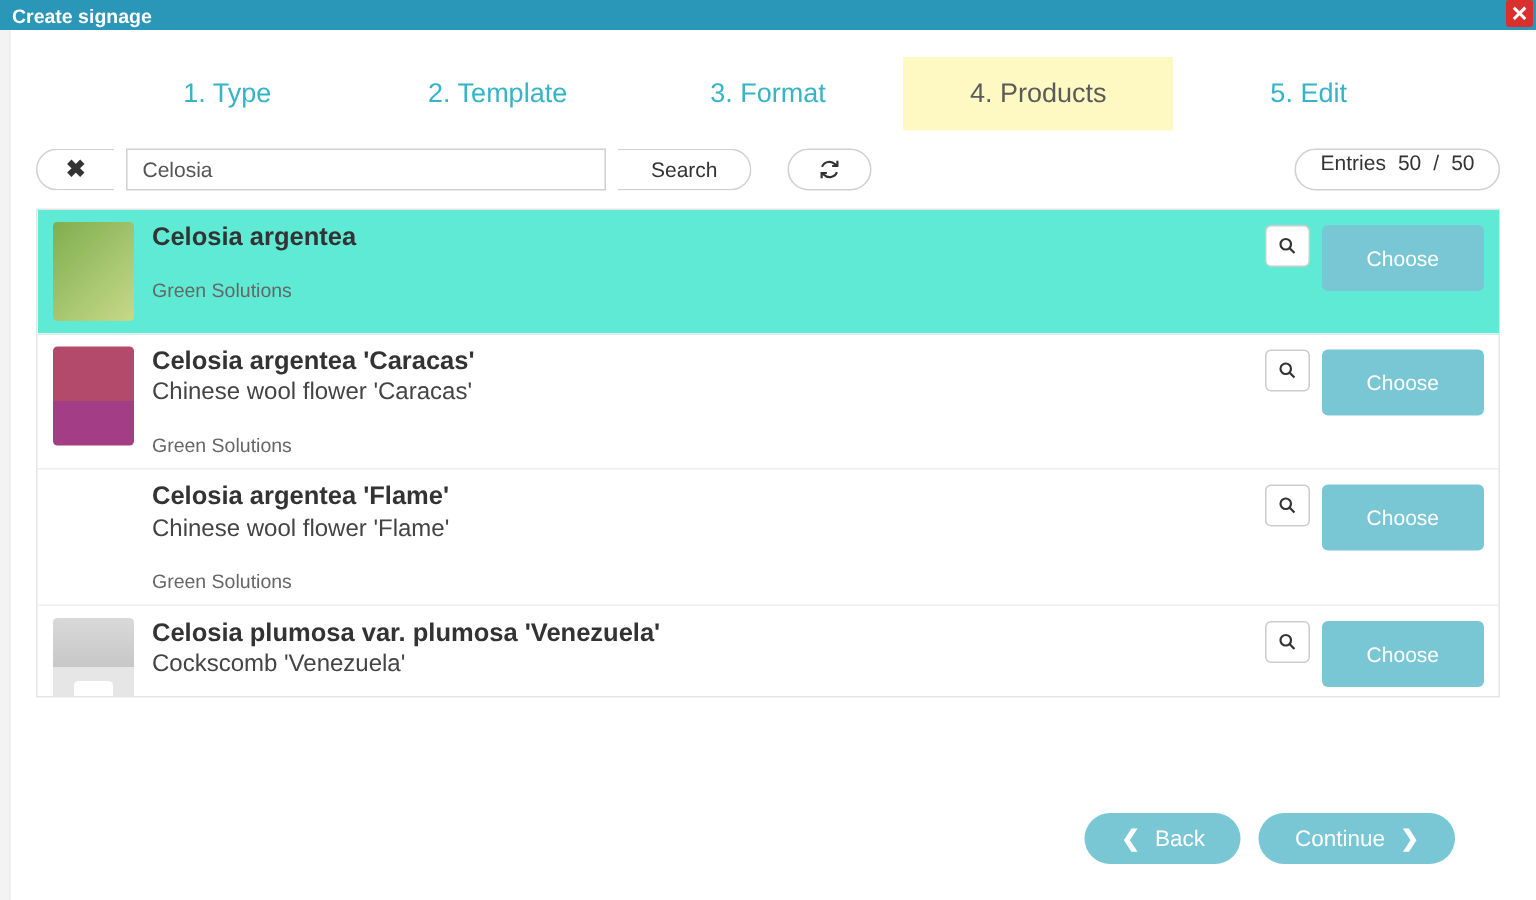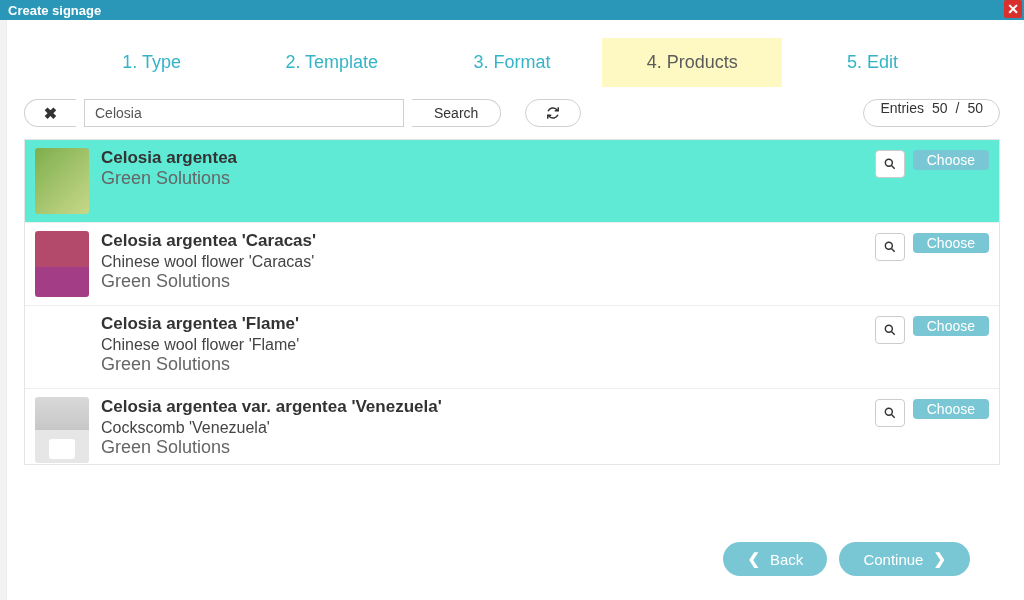--- a/index.html
+++ b/index.html
@@ -26,24 +26,24 @@
   .row.selected { background: #5eead4; }
   .thumb { width: 54px; height: 66px; border-radius: 3px; flex-shrink: 0; background: linear-gradient(135deg,#7fae4e,#c7d98a); position: relative; overflow: hidden; }
   .thumb.empty { background: transparent; }
   .thumb.pot { background: linear-gradient(180deg,#b44a6b 0%, #b44a6b 55%, #a33e86 55%, #a33e86 100%); }
   .thumb.scene { background: linear-gradient(180deg,#d9d9d9 0%, #c7c7c7 50%, #e6e6e6 50%); }
   .thumb.scene::after { content:""; position:absolute; bottom:4px; left:14px; width:26px; height:20px; background:#fff; border-radius:3px; }
   .thumb::after { pointer-events:none; }
   .info { flex: 1; min-width: 0; }
   .title { font-weight: 700; color: #333; font-size: 17px; line-height: 1.2; }
   .subtitle { color: #444; font-size: 16px; margin-top: 2px; }
-  .vendor { color: #666; font-size: 18px; margin-top: 0; }
+  .vendor { color: #666; font-size: 13px; margin-top: 18px; }
   .row-actions { display: flex; gap: 8px; align-items: flex-start; padding-top: 2px; }
   .mag-btn { width: 30px; height: 28px; border: 1px solid #ccc; border-radius: 4px; background: #fff; display:flex; align-items:center; justify-content:center; cursor:pointer; color:#333; }
-  .choose-btn { height: 20px; background: #79c7d4; border: none; color: #fff; padding: 0 14px; border-radius: 4px; font-size: 14px; cursor: pointer; }
+  .choose-btn { height: 44px; background: #79c7d4; border: none; color: #fff; padding: 0 30px; border-radius: 4px; font-size: 14px; cursor: pointer; }
 
   .footer { position: absolute; bottom: 24px; right: 54px; display: flex; gap: 12px; }
   .nav-btn { background: #79c7d4; border: none; color: #fff; border-radius: 18px; height: 34px; padding: 0 24px; font-size: 15px; display: flex; align-items: center; gap: 10px; cursor: pointer; }
 
   
   .left-edge { position: absolute; left: 0; top: 20px; bottom: 0; width: 7px; background: #f3f3f3; border-right: 1px solid #ececec; }
 
   
   .icon { width: 14px; height: 14px; display: inline-block; }
   .chev { font-weight: bold; }
@@ -140,21 +140,21 @@
               <circle cx="10" cy="10" r="6"></circle>
               <line x1="20" y1="20" x2="14.5" y2="14.5"></line>
             </svg>
           </div>
           <button class="choose-btn">Choose</button>
         </div>
       </div>
       <div class="row">
         <div class="thumb scene"></div>
         <div class="info">
-          <div class="title">Celosia argentea var. argentea 'Venezuela'</div>
+          <div class="title">Celosia plumosa var. plumosa 'Venezuela'</div>
           <div class="subtitle">Cockscomb 'Venezuela'</div>
           <div class="vendor">Green Solutions</div>
         </div>
         <div class="row-actions">
           <div class="mag-btn">
             <svg class="icon" viewBox="0 0 24 24" fill="none" stroke="currentColor" stroke-width="2.5">
               <circle cx="10" cy="10" r="6"></circle>
               <line x1="20" y1="20" x2="14.5" y2="14.5"></line>
             </svg>
           </div>

